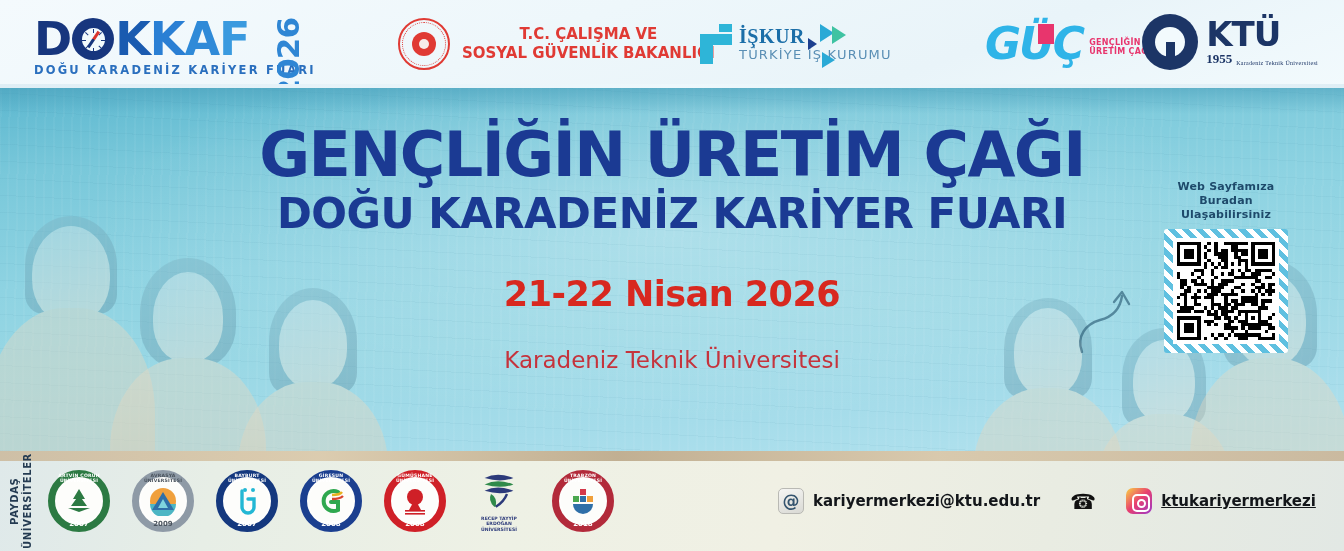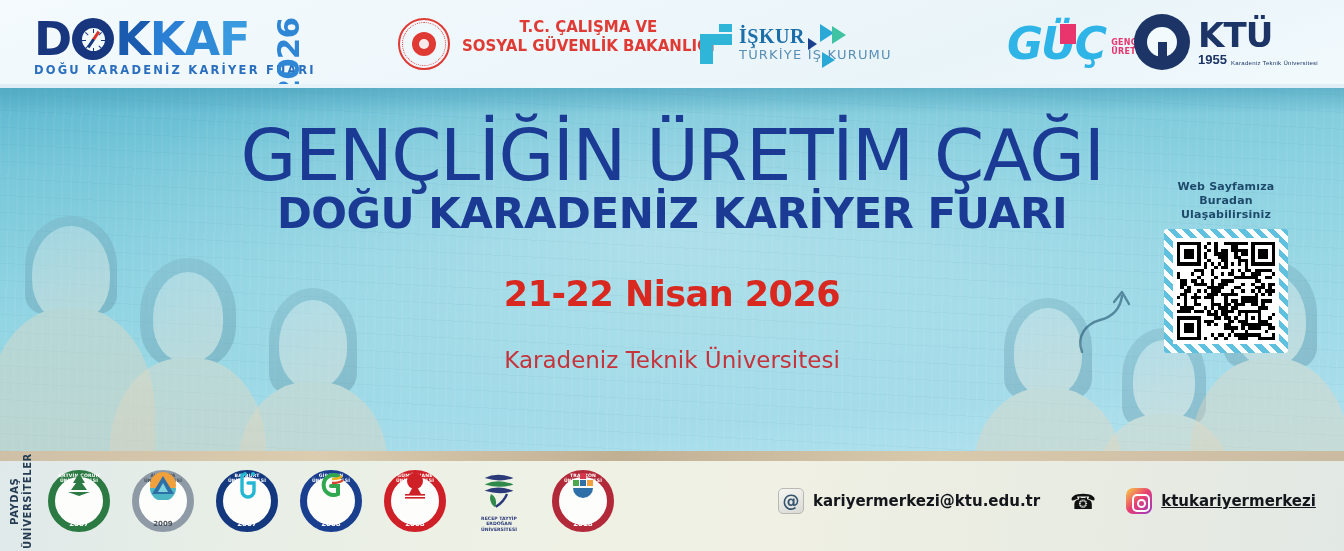--- a/index.html
+++ b/index.html
@@ -61,21 +61,21 @@
   }
   .dokkaf-year {
     position:absolute; right:-2px; top:2px;
     font-family:"DejaVu Sans", sans-serif;
     font-weight:bold; font-size:31px; color:#2f86d4;
     writing-mode:vertical-rl; letter-spacing:-1px;
     transform: rotate(180deg);
   }
 
   
-  .ministry { position:absolute; left:398px; top:18px; display:flex; align-items:flex-start; gap:12px; }
+  .ministry { position:absolute; left:398px; top:18px; display:flex; align-items:center; gap:12px; }
   .ministry-seal { width:52px; height:52px; position:relative; }
   .seal-ring { position:absolute; inset:0; border-radius:50%; border:2px solid #e03a34; }
   .seal-dots { position:absolute; inset:4px; border-radius:50%; border:1px dotted #e03a34; }
   .seal-core { position:absolute; left:50%; top:50%; width:24px; height:24px; margin:-12px 0 0 -12px;
                border-radius:50%; background:#e03a34; }
   .seal-core::after{ content:""; position:absolute; left:50%; top:50%; width:10px; height:10px;
                margin:-5px 0 0 -5px; border-radius:50%; background:#f7eceb; }
   .ministry-txt {
     font-family:"DejaVu Sans", sans-serif;
     color:#e03a34; font-weight:bold; font-size:15px; line-height:19px;
@@ -103,38 +103,37 @@
   .tri.c { left:6px; top:14px; border-left:9px solid #1c3f8f; border-top:6px solid transparent; border-bottom:6px solid transparent;}
   .tri.d { left:20px; top:28px; border-left:13px solid #2aa9d6; border-top:8px solid transparent; border-bottom:8px solid transparent;}
 
   
   .guc { position:absolute; left:985px; top:22px; display:flex; align-items:center; gap:6px;}
   .guc-word {
     font-family:"DejaVu Sans", sans-serif;
     font-weight:bold; font-style:italic; font-size:44px;
     color:#2fb4e8; letter-spacing:-2px; line-height:44px;
     position:relative;
-    margin-left:22px;
   }
   .guc-pink { position:absolute; left:53px; top:2px; width:16px; height:20px; background:#e8356d;}
   .guc-sub {
     font-family:"DejaVu Sans", sans-serif;
     font-size:8px; font-weight:bold; color:#e8356d; line-height:9px; letter-spacing:0.3px;
     margin-top:6px;
   }
 
   
   .ktu { position:absolute; right:26px; top:14px; display:flex; align-items:center; gap:8px;}
   .ktu-mark { width:56px; height:56px; border-radius:50%; background:#1c3566; position:relative;}
   .ktu-mark::before{ content:""; position:absolute; left:50%; top:50%; width:30px; height:30px;
         margin:-15px 0 0 -15px; border-radius:50%; background:#f2fafd;}
   .ktu-mark::after{ content:""; position:absolute; left:50%; top:28px; width:9px; height:26px;
         margin-left:-4.5px; background:#1c3566;}
   .ktu-text .t1 { font-family:"DejaVu Sans", sans-serif; font-weight:bold; font-size:34px; color:#1c3566; line-height:34px; letter-spacing:-1px;}
-  .ktu-text .t2 { font-family:Liberation Sans, sans-serif; font-size:8px; color:#1c3566; letter-spacing:0.3px; display:flex; gap:4px; align-items:flex-end;}
+  .ktu-text .t2 { font-family:Liberation Serif, serif; font-size:8px; color:#1c3566; letter-spacing:0.3px; display:flex; gap:4px; align-items:flex-end;}
   .ktu-year { font-size:13px; font-weight:bold; letter-spacing:0; }
   .ktu-full { font-size:6px; line-height:7px; }
 
   
   .banner {
     position:absolute; left:0; top:88px; width:1344px; height:363px;
     background:
       radial-gradient(ellipse at 50% 40%, rgba(255,255,255,0.28) 0%, rgba(255,255,255,0) 62%),
       linear-gradient(175deg,#5cb7cf 0%,#79c8da 18%,#8ed3e2 42%,#9ad8e5 62%,#a5dcea 82%,#b3e2ee 100%);
     overflow:hidden;
@@ -163,21 +162,21 @@
                background:linear-gradient(160deg,#cfe4e8,#e9dfcf); }
   .fig .hair { position:absolute; left:50%; transform:translateX(-50%); border-radius:50% 50% 20% 20%;
                background:linear-gradient(160deg,#7fb6c6,#5f93a6); }
   .fig .shoulders { position:absolute; left:50%; transform:translateX(-50%);
                border-radius:46% 46% 0 0 / 70% 70% 0 0; background:linear-gradient(180deg,#e8dcc6,#dccfb4); }
 
   .headline-wrap { position:absolute; left:0; top:0; width:100%; height:100%; }
   .h1 {
     position:absolute; left:0; right:0; top:34px; text-align:center;
     font-family:"DejaVu Sans", sans-serif;
-    font-weight:normal; font-size:72px; letter-spacing:-1.5px;
+    font-weight:bold; font-size:62px; letter-spacing:-1.5px;
     color:#1b3a93; line-height:66px; white-space:nowrap;
   }
   .h2 {
     position:absolute; left:0; right:0; top:103px; text-align:center;
     font-family:"DejaVu Sans", sans-serif;
     font-weight:bold; font-size:42px; letter-spacing:-0.5px;
     color:#1b3a93; line-height:46px; white-space:nowrap;
   }
   .h3 {
     position:absolute; left:0; right:0; top:187px; text-align:center;
@@ -228,21 +227,21 @@
   .paydas-label {
     position:absolute; left:8px; top:50%; transform:translateY(-50%);
     font-family:"DejaVu Sans", sans-serif;
     font-weight:bold; font-size:10px; letter-spacing:0.6px; color:#243b52;
     writing-mode:vertical-rl; transform:translateY(-50%) rotate(180deg);
     line-height:13px; text-align:center;
   }
   .unilogos { position:absolute; left:48px; top:50%; transform:translateY(-50%); display:flex; gap:22px; align-items:center;}
   .uni {
     width:62px; height:62px; border-radius:50%;
-    position:relative; display:flex; justify-content:center;
+    position:relative; display:flex; align-items:center; justify-content:center;
     background:#fdfdfb;
   }
   .uni .ring { position:absolute; inset:0; border-radius:50%; border:7px solid currentColor; }
   .uni .ring2{ position:absolute; inset:8px; border-radius:50%; border:1px solid rgba(255,255,255,.7); }
   .uni .emblem { position:relative; width:30px; height:30px; }
   .uni .yr { position:absolute; bottom:4px; left:0; right:0; text-align:center;
              font-family:"DejaVu Sans", sans-serif; font-size:7px; font-weight:bold; color:#fff; }
   .uni .nm { position:absolute; top:3px; left:0; right:0; text-align:center;
              font-family:"DejaVu Sans", sans-serif; font-size:4.6px; font-weight:bold; color:#fff; letter-spacing:.2px;}
 

